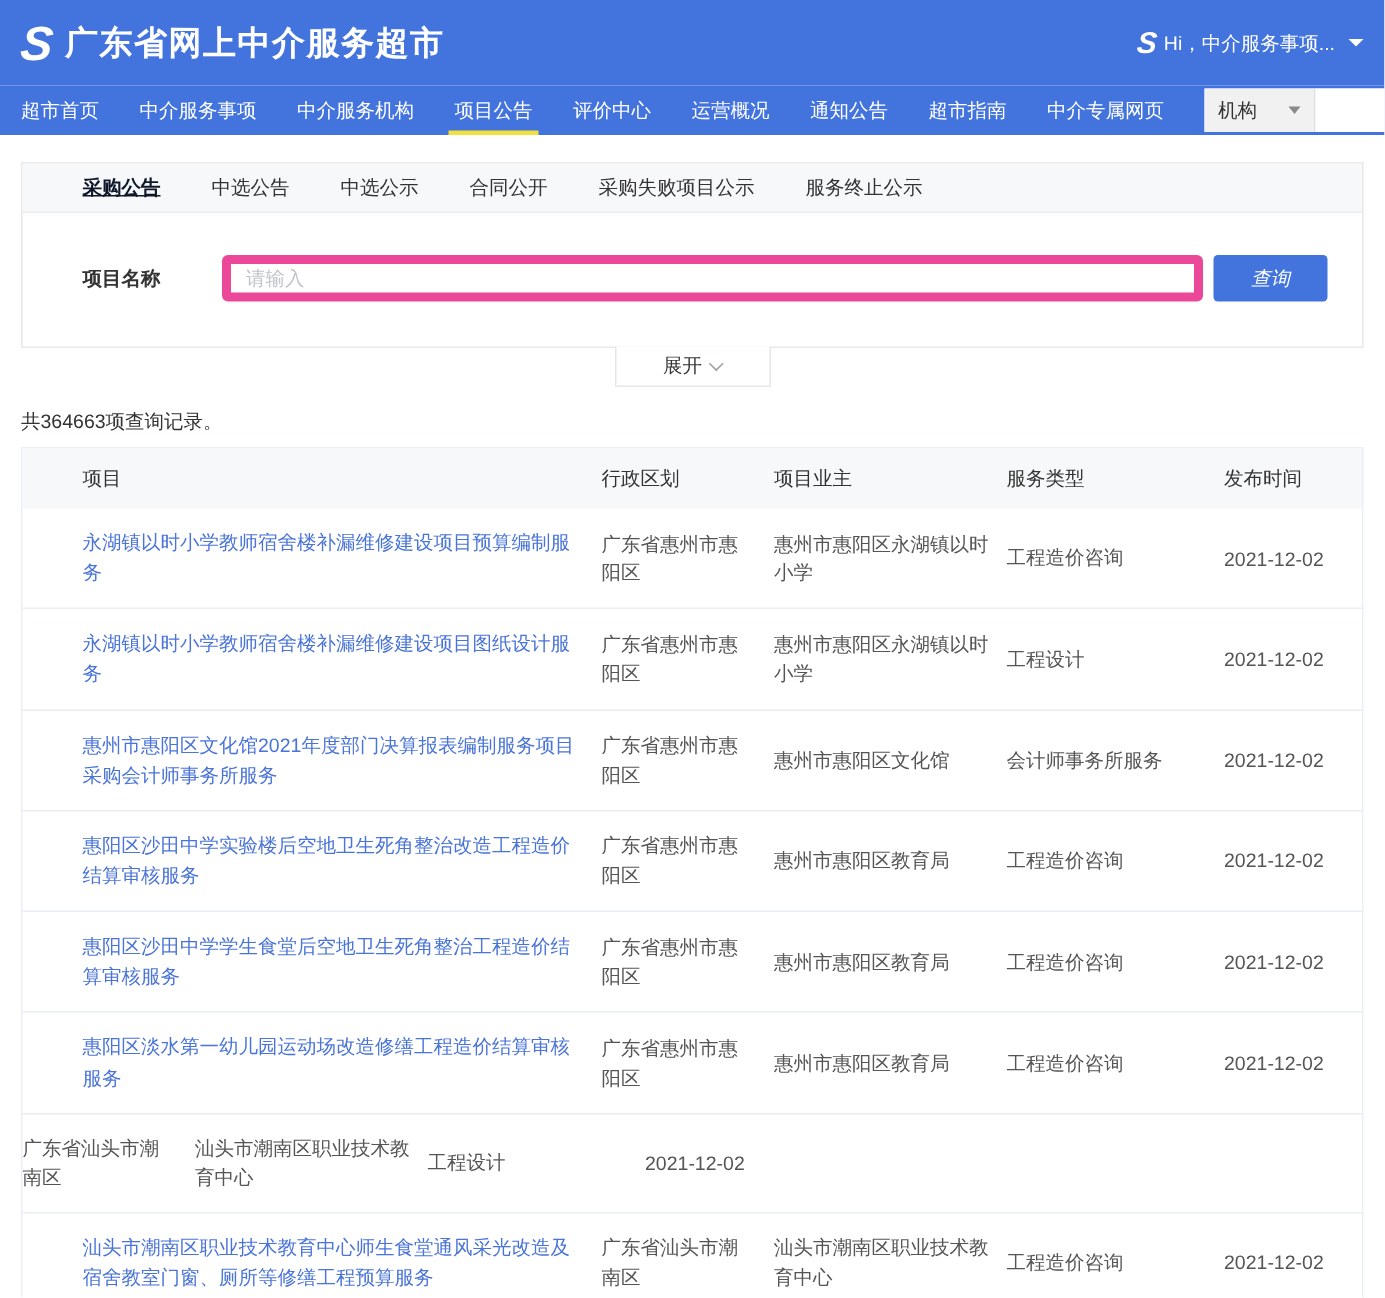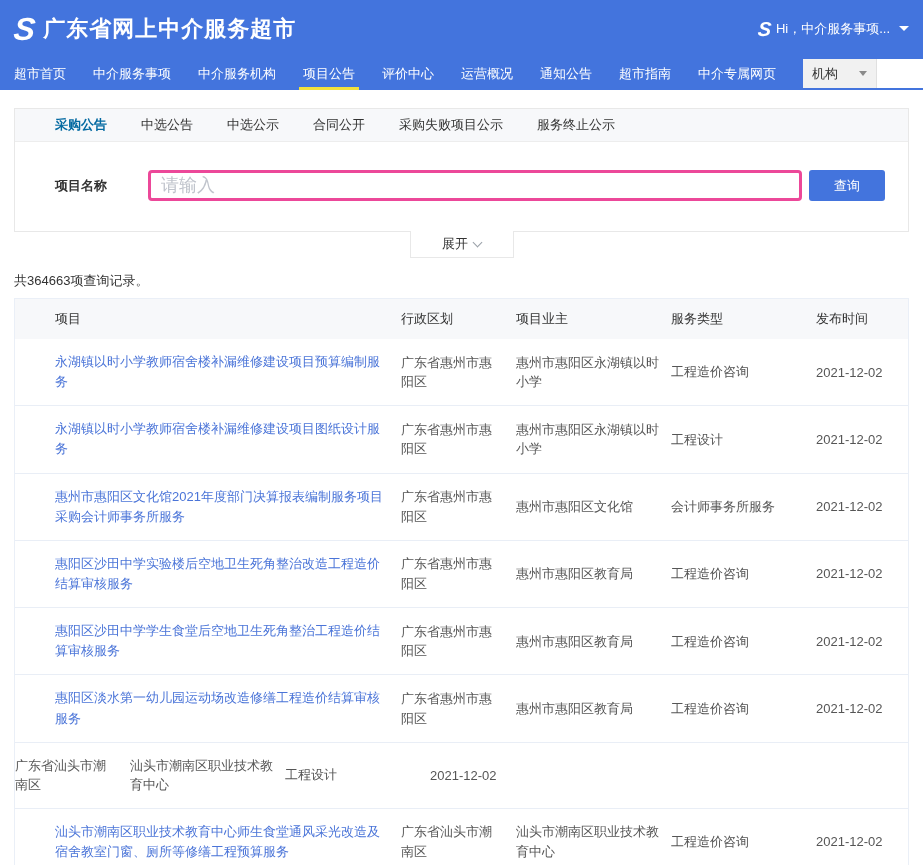--- a/index.html
+++ b/index.html
@@ -29,28 +29,28 @@
     justify-content:space-between; padding:0 9px; color:#333; border-right:1px solid #e0e0e0; cursor:pointer; }
   .caret-down-gray { width:0; height:0; border-left:4px solid transparent; border-right:4px solid transparent;
     border-top:5px solid #8a8a8a; }
   .nav-search input { border:none; outline:none; width:107px; padding:0 8px; font-size:13px; }
 
   
   .panel { margin:18px 14px 0 14px; border:1px solid #e8e8e8; background:#fff; }
   .tabstrip { height:33px; background:#f7f8fa; border-bottom:1px solid #ededed;
     display:flex; align-items:center; padding:0 40px; }
   .tab { margin-right:34px; color:#333; cursor:pointer; white-space:nowrap; }
-  .tab.active { color:#0369a1; font-weight:bold; }
+  .tab.active { color:#0f172a; font-weight:bold;text-decoration:underline; }
   .filter { padding:28px 23px 30px 40px; display:flex; align-items:center; }
   .filter-label { font-weight:bold; width:70px; flex:0 0 auto; }
-  .filter-input { flex:1; height:31px; border:3px solid #ec4899; border-radius:4px;
-    margin:0 7px 0 23px; padding:0 10px; font-size:18px; outline:none; color:#333; }
+  .filter-input { flex:1; height:31px; border:6px solid #ec4899; border-radius:4px;
+    margin:0 7px 0 23px; padding:0 10px; font-size:13px; outline:none; color:#333; }
   .filter-input::placeholder { color:#c0c4cc; }
   .query-btn { width:76px; height:31px; background:#4374dd; color:#fff; border:none;
-    border-radius:3px; font-size:13px; cursor:pointer; }
+    border-radius:3px; font-size:13px; cursor:pointer;font-style:italic; }
 
   
   .expand-wrap { display:flex; justify-content:center; }
   .expand-btn { width:104px; height:27px; background:#fff; border:1px solid #e8e8e8; border-top:none;
     margin-top:-1px; display:flex; align-items:center; justify-content:center; gap:6px;
     color:#333; cursor:pointer; }
   .chev { width:7px; height:7px; border-right:1px solid #9aa0a8; border-bottom:1px solid #9aa0a8;
     transform:rotate(45deg); margin-top:-3px; }
 
   

